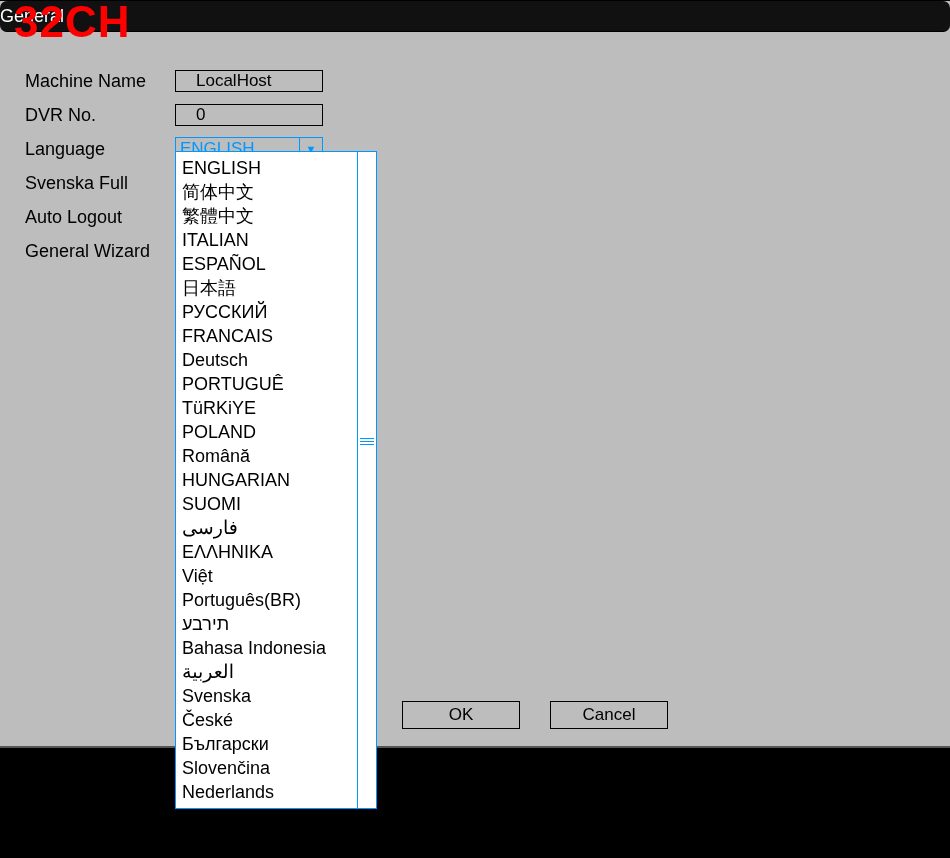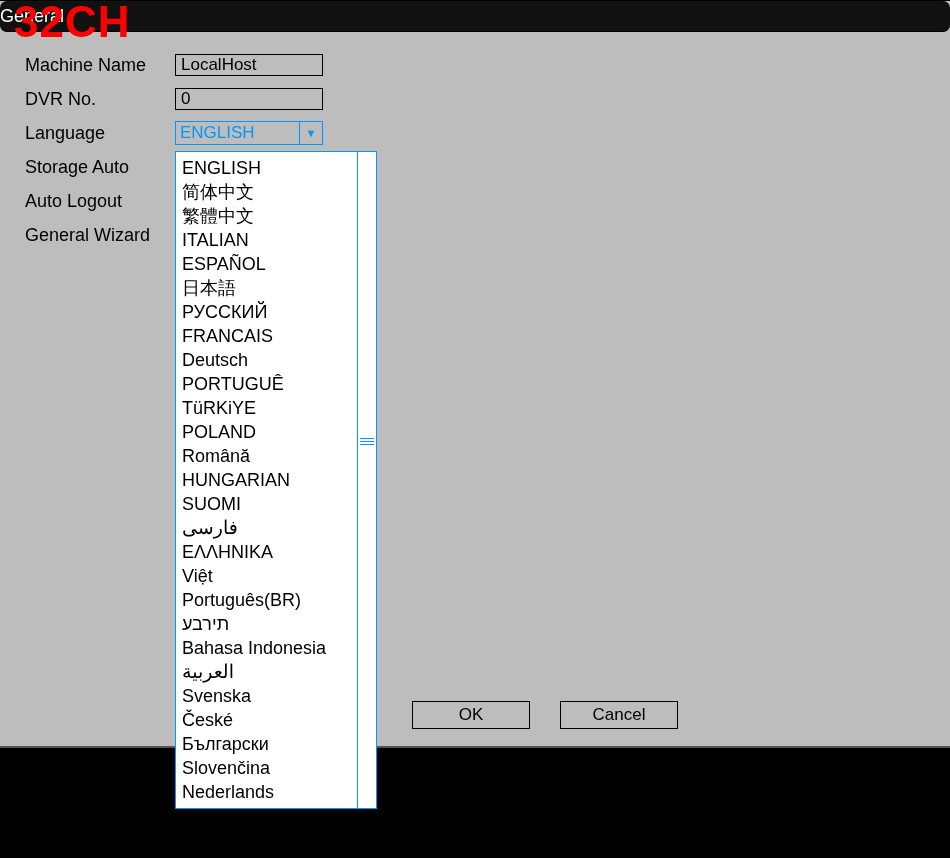--- a/index.html
+++ b/index.html
@@ -36,39 +36,39 @@
     left: 14px;
     font-size: 44px;
     font-weight: 700;
     color: #ff0000;
     letter-spacing: 1px;
     z-index: 5;
     pointer-events: none;
   }
   .form {
     position: absolute;
-    top: 51px;
+    top: 67px;
     left: 25px;
   }
   .row {
     display: flex;
     align-items: center;
     margin-bottom: 8px;
     height: 26px;
   }
   .label {
     width: 150px;
     font-size: 18px;
     color: #000;
   }
   .text-input {
     width: 148px;
     height: 22px;
     font-size: 17px;
-    padding: 0 5px;
+    padding: 0 20px;
     background: #bdbdbd;
     border: 1px solid #000;
     box-sizing: border-box;
     font-family: inherit;
     outline: none;
   }
   .select-box {
     display: flex;
     width: 148px;
     height: 24px;
@@ -136,21 +136,21 @@
     justify-content: center;
     gap: 2px;
   }
   .scroll-grip div {
     height: 1px;
     background: #0098ff;
   }
   .buttons {
     position: absolute;
     top: 700px;
-    left: 412px;
+    left: 402px;
     display: flex;
     gap: 30px;
   }
   .btn {
     width: 118px;
     height: 28px;
     background: #bdbdbd;
     border: 1px solid #000;
     font-size: 17px;
     display: flex;
@@ -191,21 +191,21 @@
 
     <div class="row">
       <div class="label">Language</div>
       <div class="select-box">
         <div class="select-value">ENGLISH</div>
         <div class="select-arrow">▼</div>
       </div>
     </div>
 
     <div class="row">
-      <div class="label">Storage Auto</div>
+      <div class="label">Svenska Full</div>
     </div>
 
     <div class="row">
       <div class="label">Auto Logout</div>
     </div>
 
     <div class="row">
       <div class="label">General Wizard</div>
     </div>
 

